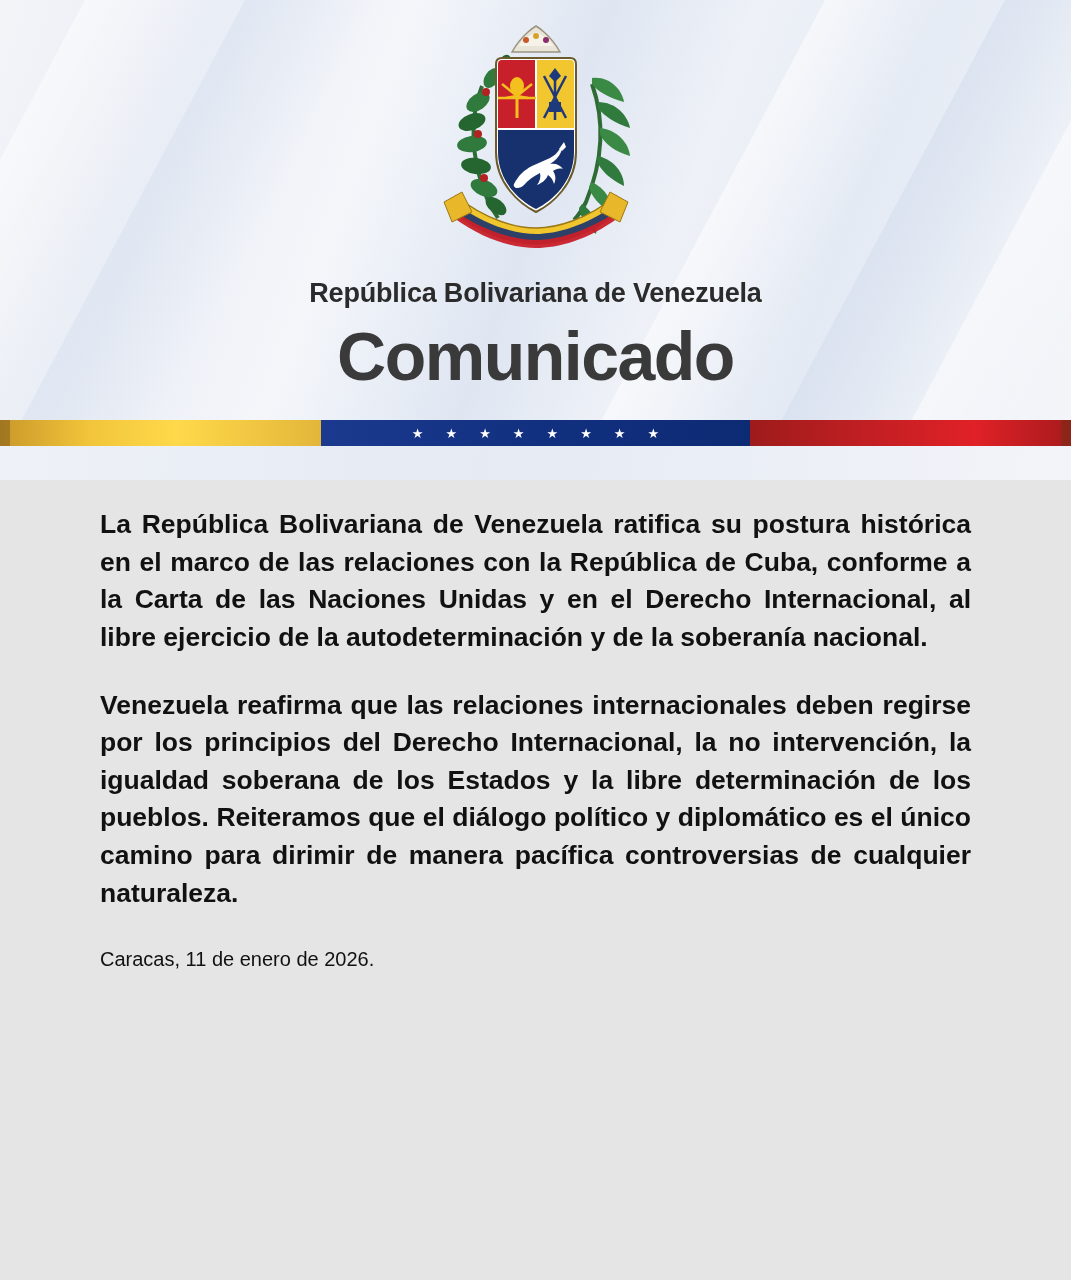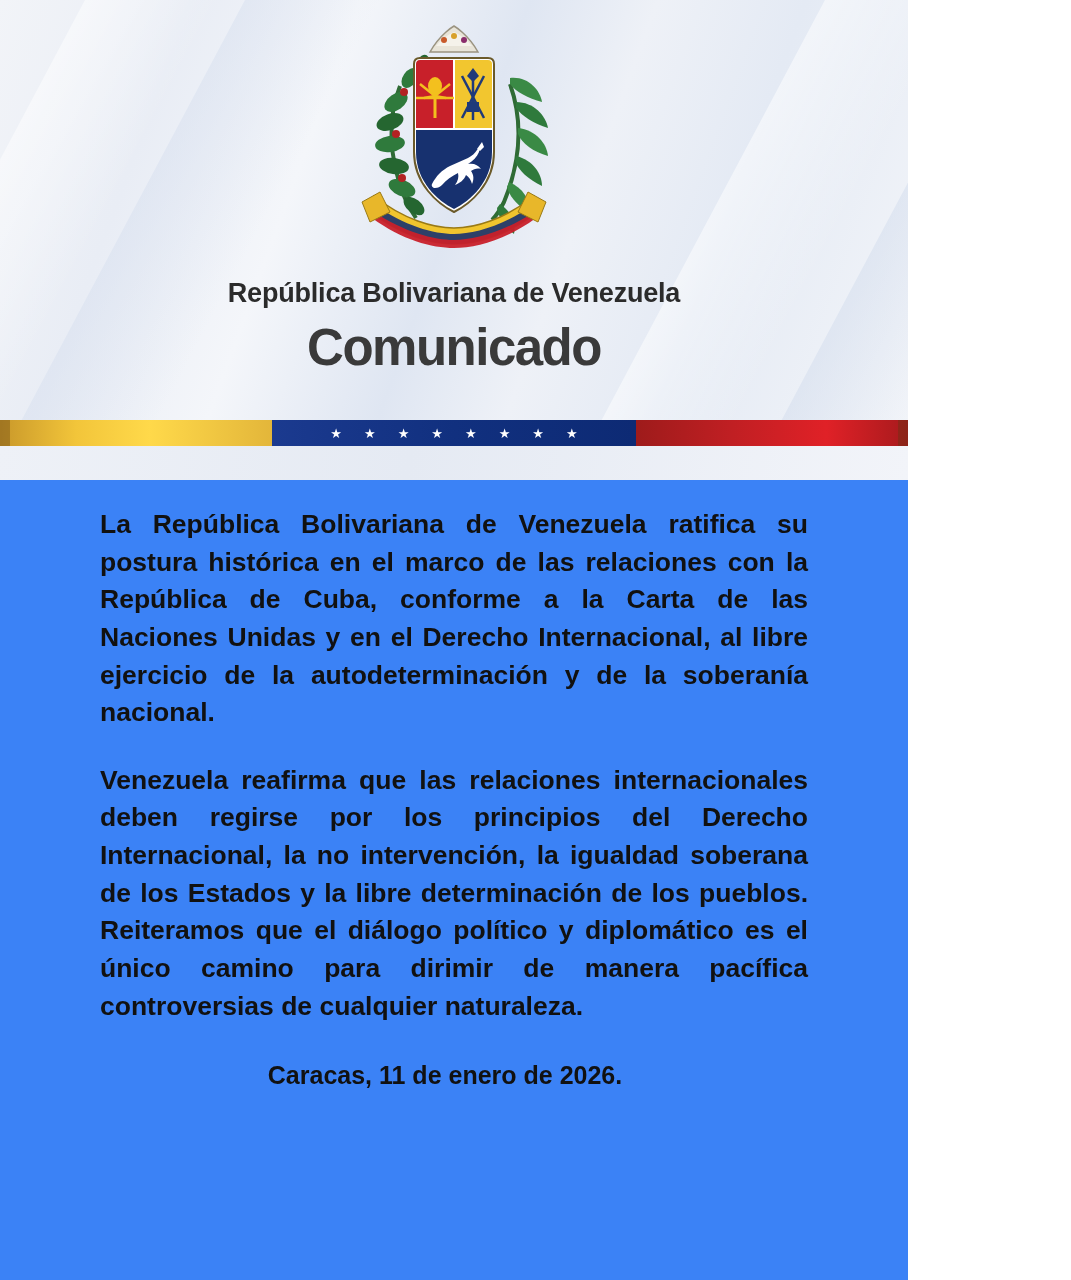--- a/index.html
+++ b/index.html
@@ -11,23 +11,23 @@
   body {
     width: 1071px;
     height: 1280px;
     font-family: "Liberation Sans", sans-serif;
     color: #1a1a1a;
     overflow: hidden;
   }
 
   .page {
     position: relative;
-    width: 908px;
+    width: 1071px;
     height: 1280px;
-    background: #3b82f6;
+    background: #e5e5e5;
   }
 
   
   .header {
     position: relative;
     width: 100%;
     height: 420px;
     background: linear-gradient(110deg,
         #f2f4f8 0%,
         #e9edf5 18%,
@@ -68,21 +68,21 @@
     font-size: 27px;
     font-weight: 700;
     letter-spacing: -0.2px;
     color: #2b2b2b;
   }
   .title-main {
     position: absolute;
     left: 0; right: 0;
     top: 322px;
     text-align: center;
-    font-size: 51px;
+    font-size: 68px;
     font-weight: 700;
     letter-spacing: -1.5px;
     color: #3a3a3a;
     line-height: 1;
   }
 
   
   .tricolor {
     position: relative;
     width: 100%;
@@ -133,23 +133,23 @@
     font-size: 26.5px;
     line-height: 1.42;
     text-align: justify;
     color: #111111;
     margin: 0 0 30px 0;
     font-weight: bold;
   }
   .para:last-of-type { margin-bottom: 36px; }
 
   .signoff {
-    text-align: center;
-    font-size: 25px;
-    font-weight: 700;
+    text-align: left;
+    font-size: 20px;
+    font-weight: 400;
     color: #111111;
     padding-right: 18px;
     margin-top: 6px;
   }
 </style>
 </head>
 <body>
 
 <div class="page">
 

